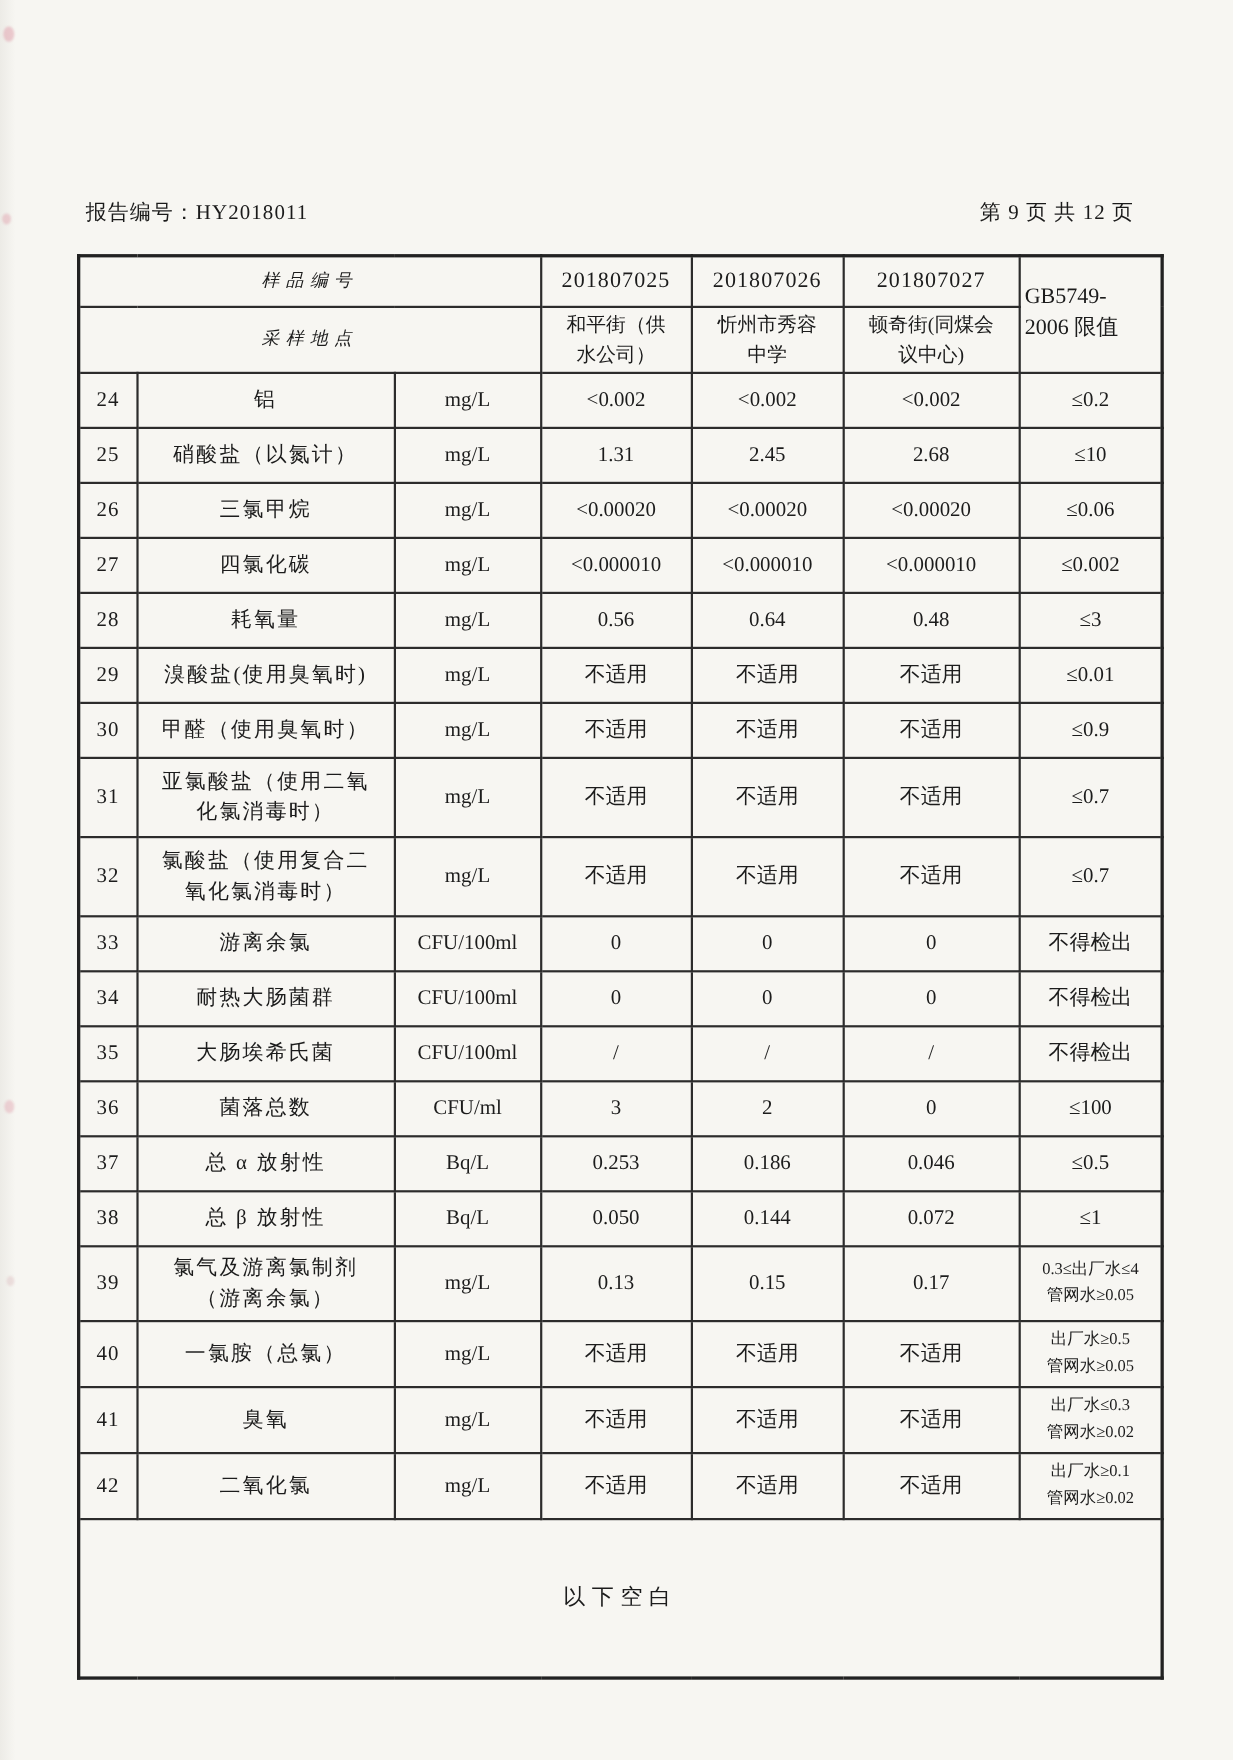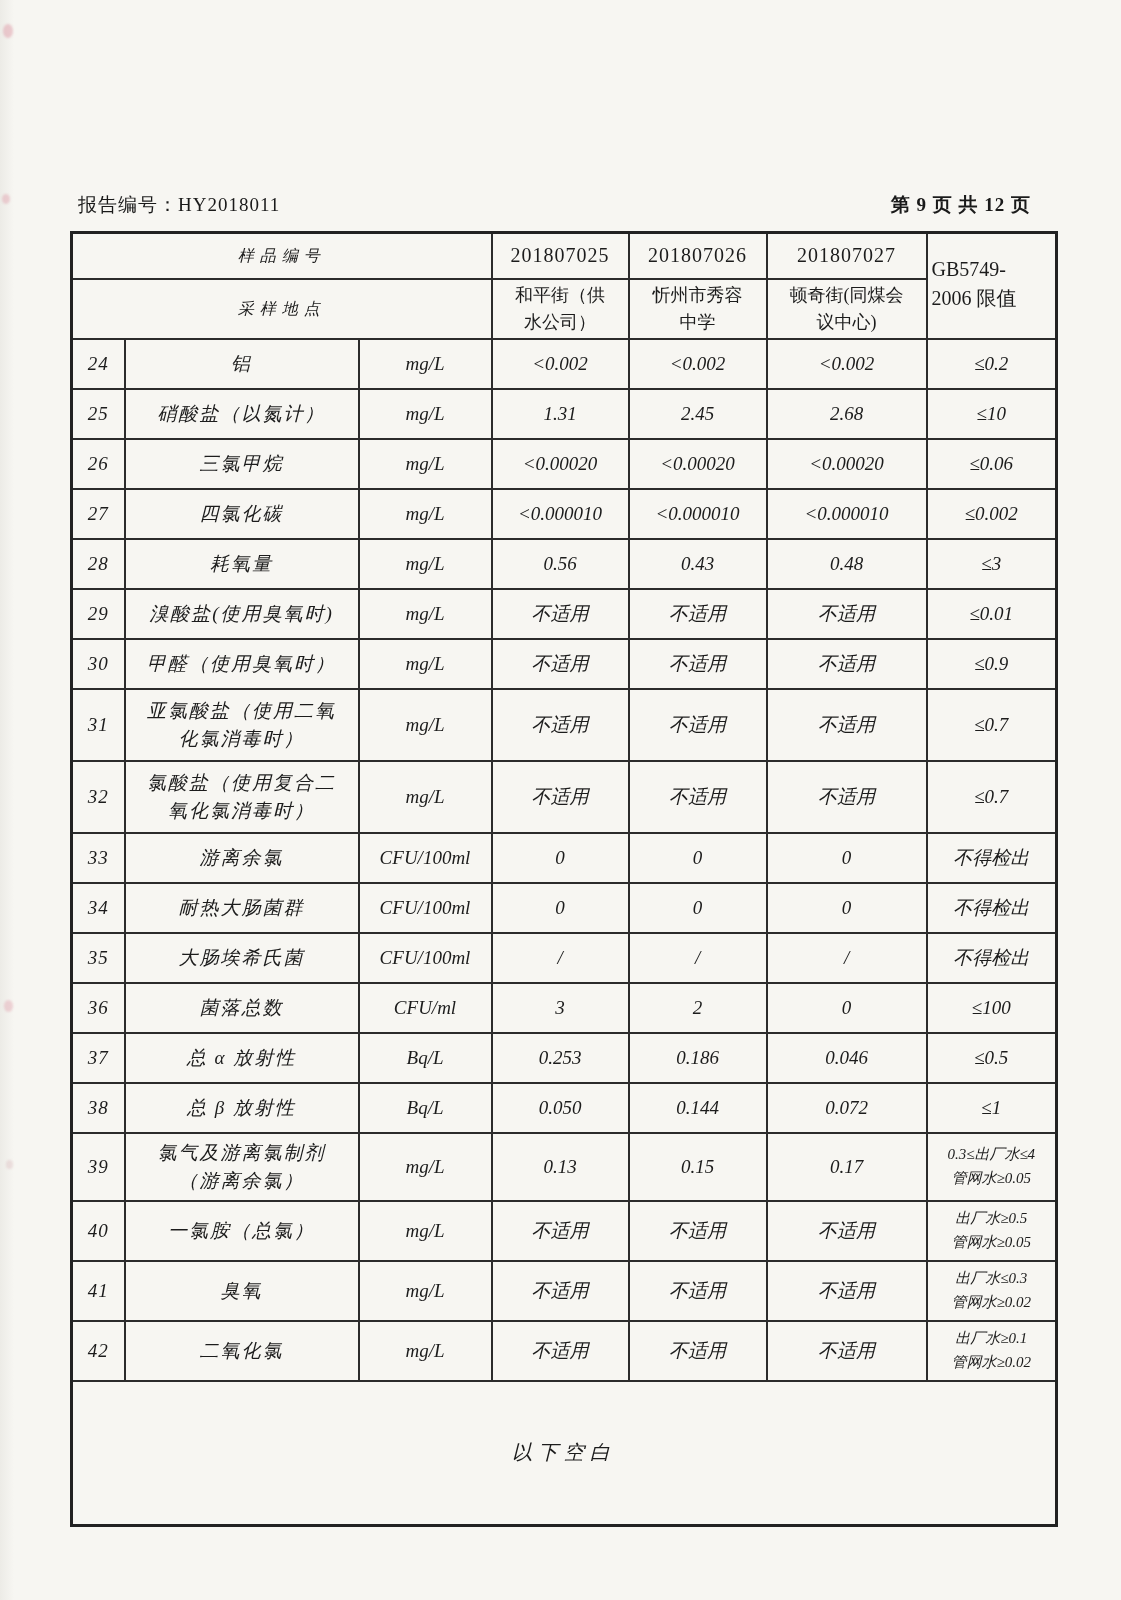--- a/index.html
+++ b/index.html
@@ -11,26 +11,26 @@
     color:#1d1d1d;
     overflow:hidden;
   }
   .sheet{position:absolute;inset:0;background:linear-gradient(to right, rgba(180,178,170,0.16) 0px, rgba(180,178,170,0.0) 14px);}
   .page-title{
     position:absolute;top:122px;left:0;width:100%;
     text-align:center;font-size:29px;font-weight:bold;
     letter-spacing:1px;color:#161616;
   }
   .meta-row{
-    position:absolute;top:192px;left:70px;width:985px;
+    position:absolute;top:180px;left:70px;width:985px;
     display:flex;justify-content:space-between;align-items:baseline;
     font-size:19px;color:#1a1a1a;
   }
   .meta-row .report-no{padding-left:8px;letter-spacing:1px;}
-  .meta-row .page-ind{padding-right:24px;letter-spacing:1px;font-weight:bold;}
+  .meta-row .page-ind{padding-right:24px;letter-spacing:1px;}
   table.report{
     position:absolute;top:231px;left:70px;
     width:985px;border-collapse:collapse;table-layout:fixed;
     border:3px solid #222;
     font-size:19px;color:#1c1c1c;
   }
   table.report td{
     border:2px solid #2c2c2c;
     text-align:center;vertical-align:middle;
     padding:2px 4px;
@@ -40,21 +40,21 @@
   thead tr.hr2{height:60px;}
   td.h-label{letter-spacing:6px;font-size:16px;font-style:italic;}
   td.h-sample{font-size:20px;letter-spacing:1px;}
   td.h-loc{font-size:18px;white-space:pre-line;line-height:1.6;margin-top:20px;}
   td.h-limit{padding:0;}
   .limit-head{
     height:100%;display:flex;flex-direction:column;
     justify-content:space-between;align-items:flex-start;
     padding:9px 0 13px;font-size:20px;box-sizing:border-box;
   }
-  tbody tr{height:50px;font-style:italic;}
+  tbody tr{height:50px;}
   tbody tr.r-tall{height:72px;}
   tbody tr.r-mid{height:60px;}
   tbody tr.r-39{height:68px;}
   td.c-no{letter-spacing:1px;}
   td.c-name{
     text-align:left;padding-left:13px;
     white-space:pre-line;letter-spacing:2px;line-height:1.55;
   }
   td.c-limit.small{font-size:15px;white-space:pre-line;line-height:1.55;letter-spacing:0;padding:2px 2px;}
   tr.blank-row{height:145px;}
@@ -152,21 +152,21 @@
           <td class="c-val">&lt;0.000010</td>
           <td class="c-val">&lt;0.000010</td>
           <td class="c-val">&lt;0.000010</td>
           <td class="c-limit">≤0.002</td>
         </tr>
         <tr>
           <td class="c-no">28</td>
           <td class="c-name">耗氧量</td>
           <td class="c-unit">mg/L</td>
           <td class="c-val">0.56</td>
-          <td class="c-val">0.43</td>
+          <td class="c-val">0.64</td>
           <td class="c-val">0.48</td>
           <td class="c-limit">≤3</td>
         </tr>
         <tr>
           <td class="c-no">29</td>
           <td class="c-name">溴酸盐(使用臭氧时)</td>
           <td class="c-unit">mg/L</td>
           <td class="c-val">不适用</td>
           <td class="c-val">不适用</td>
           <td class="c-val">不适用</td>

